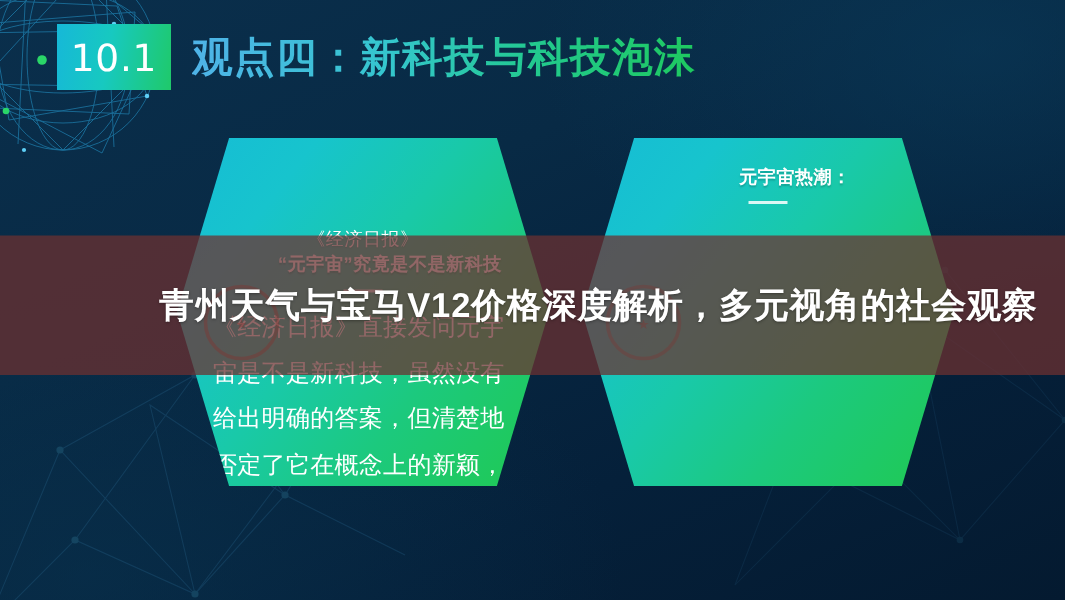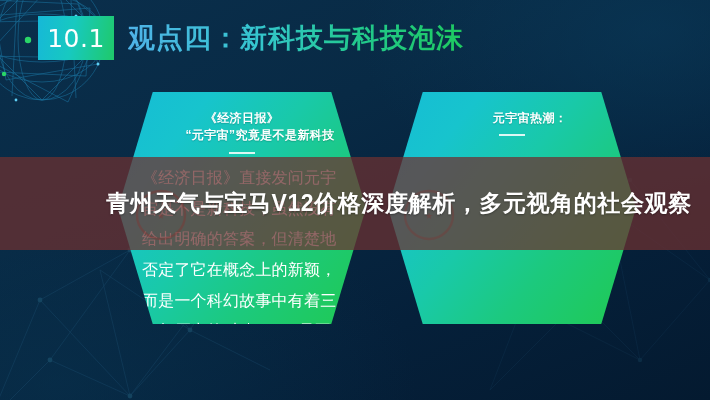--- a/index.html
+++ b/index.html
@@ -91,24 +91,25 @@
     padding: 18px 22px 0 22px;
     text-align: center;
     overflow: hidden;
   }
   .hex.left  { left: 118px; }
   .hex.right { left: 388px; }
 
   .hex-source {
     color: #ffffff;
     font-size: 12px;
-    font-weight: bold;
+    font-weight: normal;
     line-height: 1.45;
     letter-spacing: 0.4px;
     text-shadow: 0 1px 1px rgba(0,60,50,0.25);
+    margin-top: 41px;
   }
   .hex-sub {
     color: #ffffff;
     font-size: 12px;
     font-weight: bold;
     line-height: 1.45;
     letter-spacing: 0.4px;
     text-shadow: 0 1px 1px rgba(0,60,50,0.25);
     margin-left: 36px;
   }

